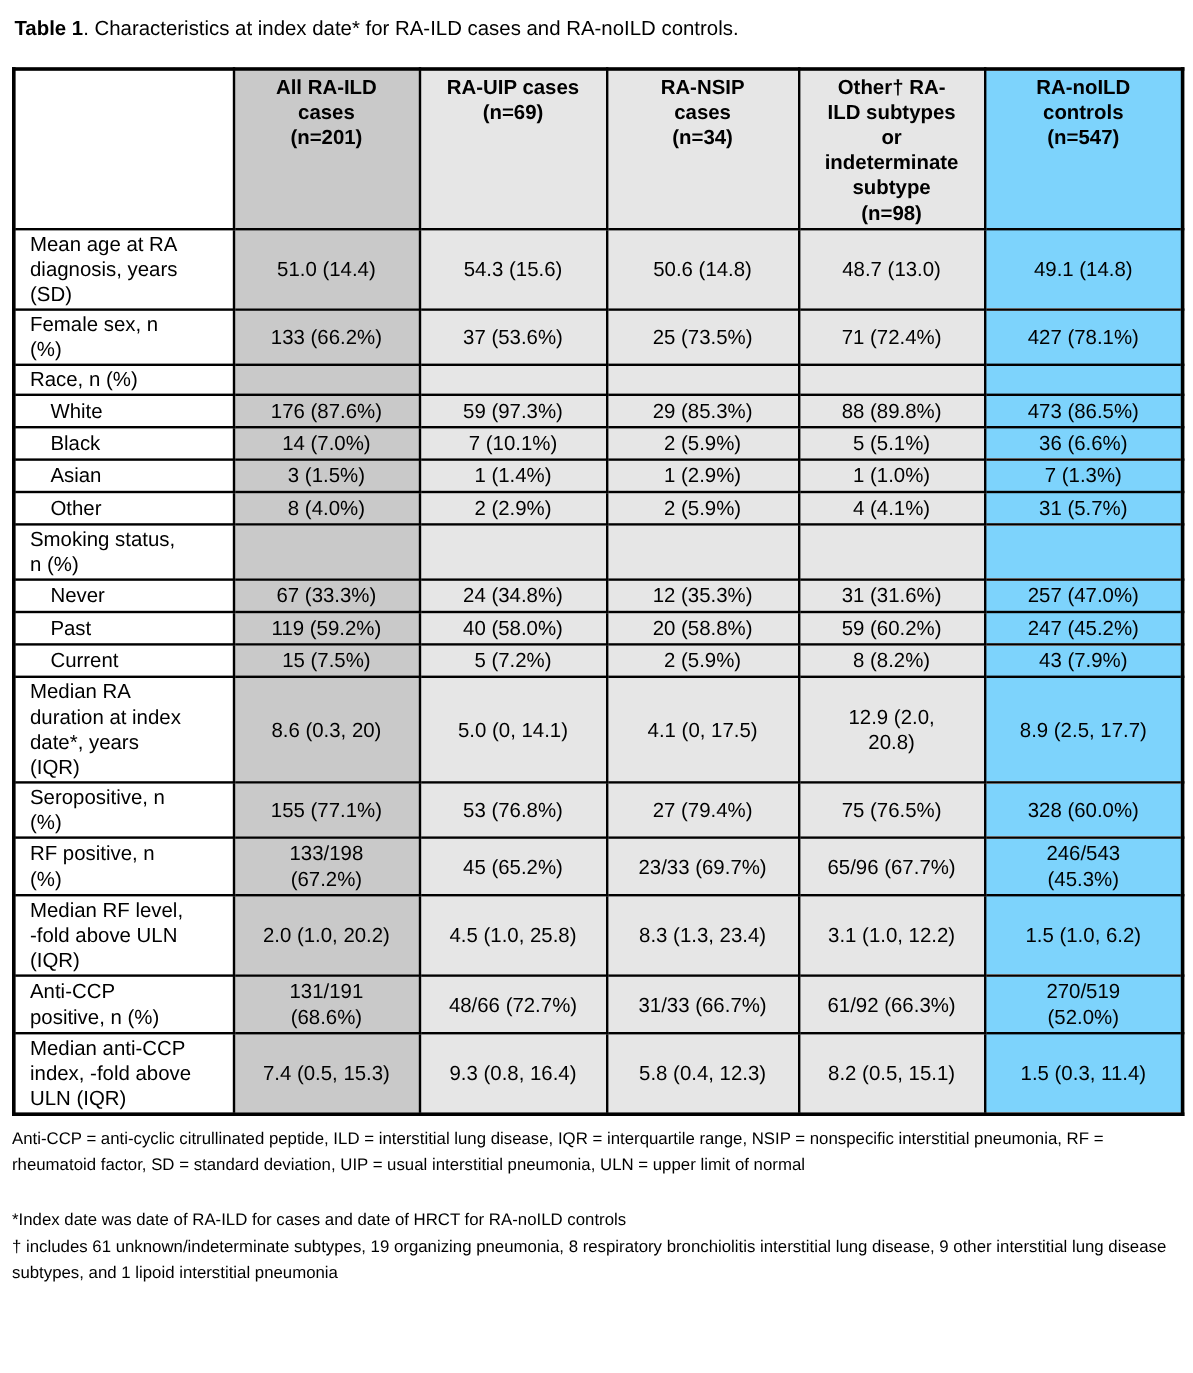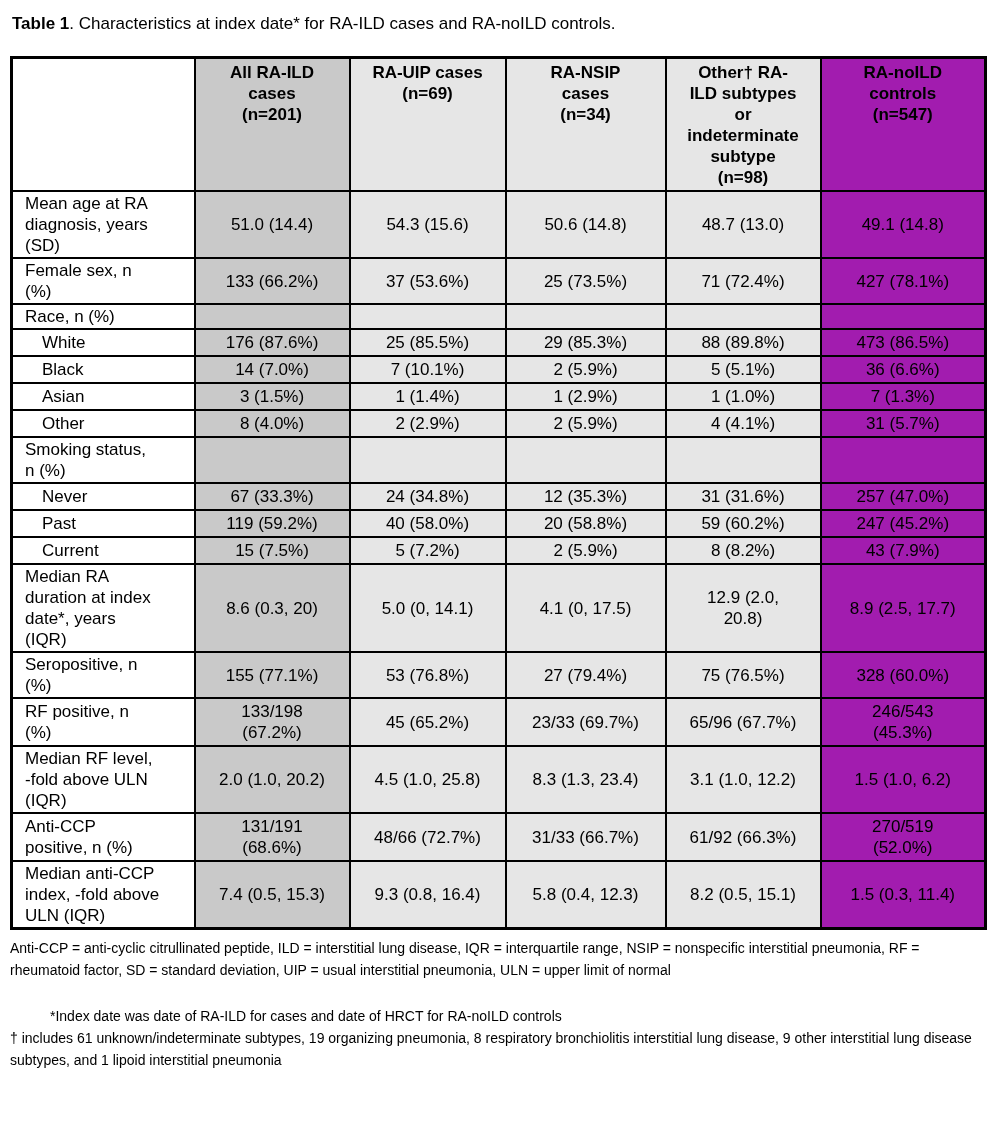--- a/index.html
+++ b/index.html
@@ -53,29 +53,29 @@
   .char-table td.row-label.indent { padding-left: 29px; }
   .char-table td.val {
     text-align: center;
     vertical-align: middle;
     padding: 2px 6px;
   }
   
   .c0 { background: #ffffff; }
   .c1 { background: var(--shade-dark, #c9c9c9); }
   .c2, .c3, .c4 { background: var(--shade-light, #e6e6e6); }
-  .c5 { background: #a21caf; }
+  .c5 { background: #7dd3fc; }
 
   .footnotes { margin-top: 7px; }
   .footnote {
     font-size: 14px;
     line-height: 22px;
     margin: 0;
   }
-  .footnote.gap { margin-top: 24px; margin-left: 40px; }
+  .footnote.gap { margin-top: 24px; }
 </style>
 </head>
 <body>
 
 <div class="page">
 
   <p class="caption"><span class="caption-bold">Table 1</span><span>. Characteristics at index date* for RA-ILD cases and RA-noILD controls.</span></p>
 
   <table class="char-table">
     <colgroup>
@@ -132,21 +132,21 @@
           <td class="row-label c0">Race, n (%)</td>
           <td class="val c1"></td>
           <td class="val c2"></td>
           <td class="val c3"></td>
           <td class="val c4"></td>
           <td class="val c5"></td>
         </tr>
         <tr>
           <td class="row-label c0 indent">White</td>
           <td class="val c1">176 (87.6%)</td>
-          <td class="val c2">25 (85.5%)</td>
+          <td class="val c2">59 (97.3%)</td>
           <td class="val c3">29 (85.3%)</td>
           <td class="val c4">88 (89.8%)</td>
           <td class="val c5">473 (86.5%)</td>
         </tr>
         <tr>
           <td class="row-label c0 indent">Black</td>
           <td class="val c1">14 (7.0%)</td>
           <td class="val c2">7 (10.1%)</td>
           <td class="val c3">2 (5.9%)</td>
           <td class="val c4">5 (5.1%)</td>

